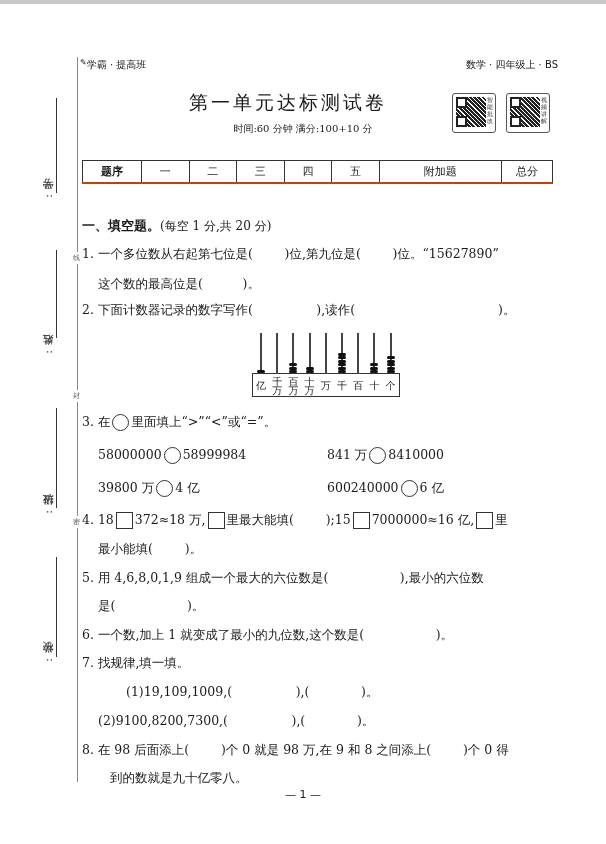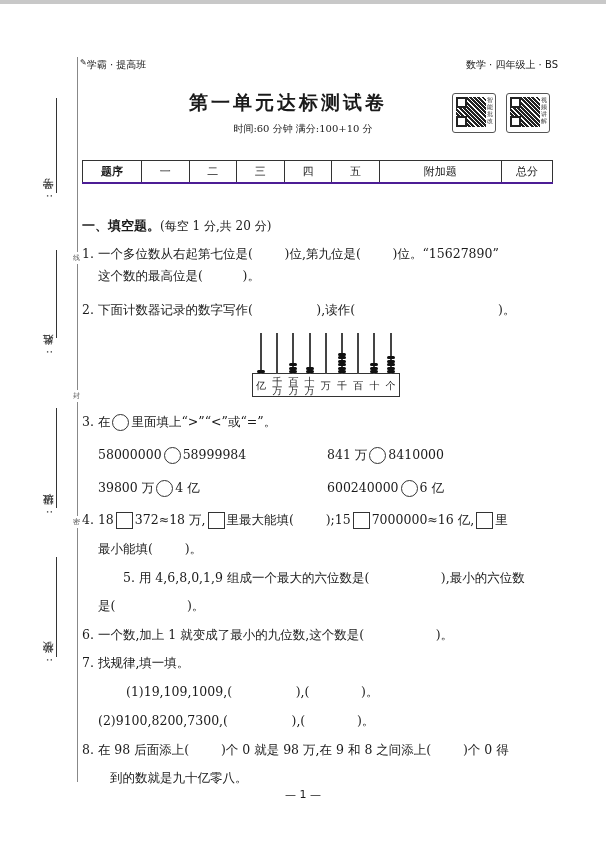--- a/index.html
+++ b/index.html
@@ -8,33 +8,33 @@
   .topbar{position:absolute;left:0;top:0;width:606px;height:4px;background:#c8c8c8;}
   .vline{position:absolute;background:#555;width:1px;}
   .vline.light{background:#888;}
   .bind-field{position:absolute;left:42px;writing-mode:vertical-rl;transform:rotate(180deg);
        font-family:"DejaVu Sans","Liberation Sans",sans-serif;font-size:11px;color:#333;}
   .bind-line{position:absolute;left:56px;width:1px;background:#333;}
   .cut{position:absolute;left:73px;font-size:7px;color:#555;background:#fff;padding:1px 0;
        font-family:"DejaVu Sans",sans-serif;}
   .hdr-left{position:absolute;left:80px;top:58px;font-size:10px;font-family:"DejaVu Sans","Liberation Sans",sans-serif;}
   .hdr-right{position:absolute;right:48px;top:58px;font-size:10px;font-family:"DejaVu Sans","Liberation Sans",sans-serif;}
-  .title{position:absolute;left:0;width:576px;top:90px;text-align:center;font-size:19px;font-weight:bold;letter-spacing:3px;}
+  .title{position:absolute;left:0;width:576px;top:90px;text-align:center;font-size:19px;font-weight:normal;letter-spacing:3px;}
   .subtitle{position:absolute;left:0;width:606px;top:122px;text-align:center;font-size:10px;}
   .qr{position:absolute;top:93px;width:42px;height:38px;border:1px solid #555;border-radius:3px;}
   .qr .code{position:absolute;left:3px;top:3px;width:30px;height:30px;
     background:repeating-linear-gradient(45deg,#222 0 2px,#fff 2px 3px),#222;}
   .qr .code::before,.qr .code::after{content:"";position:absolute;width:7px;height:7px;border:2px solid #222;background:#fff;}
   .qr .code::before{left:0;top:0;}
   .qr .code::after{left:0;bottom:0;}
   .qr .cap{position:absolute;right:1px;top:2px;width:7px;font-size:6px;line-height:7px;
        font-family:"DejaVu Sans",sans-serif;color:#333;}
   table.score{position:absolute;left:82px;top:160px;width:471px;border-collapse:collapse;font-size:11px;}
   table.score td{border:1px solid #333;height:19px;text-align:center;}
-  table.score tr:first-child td{border-bottom:2px solid #4c1d95;margin-top:44px;}
+  table.score tr:first-child td{border-bottom:2px solid #c2410c;margin-top:44px;}
   .hd{font-family:"DejaVu Sans","Liberation Sans",sans-serif;font-weight:bold;}
   .sec{position:absolute;left:82px;top:217px;font-size:13px;}
   .sec b{font-family:"DejaVu Sans","Liberation Sans",sans-serif;font-weight:bold;}
   .sec small{font-size:12px;}
   .line{position:absolute;left:82px;font-size:12.5px;white-space:pre;}
   .ind{left:98px;}
   .circ{display:inline-block;width:15px;height:15px;border:1px solid #333;border-radius:50%;vertical-align:middle;margin:0 2px;}
   .sq{display:inline-block;width:15px;height:15px;border:1px solid #333;vertical-align:middle;margin:0 2px;}
   .abacus{position:absolute;left:252px;top:333px;width:148px;height:65px;}
   .abacus .base{position:absolute;left:0;top:40px;width:146px;height:22px;border:1px solid #333;}
@@ -86,21 +86,21 @@
     <td>五</td>
     <td>附加题</td>
     <td style="width:48px;">总分</td>
   </tr>
 </tbody>
   </table>
 
 <div class="sec"><b>一、填空题。</b><small>(每空 1 分,共 20 分)</small></div>
 
 <div class="line" style="top:246px;">1. 一个多位数从右起第七位是(        )位,第九位是(        )位。“15627890”</div>
-<div class="line ind" style="top:268px;">这个数的最高位是(          )。</div>
+<div class="line ind" style="top:276px;">这个数的最高位是(          )。</div>
 <div class="line" style="top:302px;">2. 下面计数器记录的数字写作(                ),读作(                                    )。</div>
 
 <div class="abacus">
   <div class="base"></div>
   <div id="rods">
       <div class="rod" style="left: 8px;">
         <div class="bead" style="top: 37px;"></div>
       </div>
       <div class="plabel" style="left: 2px; white-space: pre; top: 48px;">亿</div>
       <div class="rod" style="left: 24.2px;"></div>
@@ -150,21 +150,21 @@
 </div>
 
 <div class="line" style="top:414px;"><span>3. 在</span><span class="circ"></span><span>里面填上“&gt;”“&lt;”或“=”。</span></div>
 <div class="line ind" style="top:447px;"><span>58000000</span><span class="circ"></span><span>58999984</span></div>
 <div class="line" style="top:447px;left:327px;"><span>841 万</span><span class="circ"></span><span>8410000</span></div>
 <div class="line ind" style="top:480px;"><span>39800 万</span><span class="circ"></span><span>4 亿</span></div>
 <div class="line" style="top:480px;left:327px;"><span>600240000</span><span class="circ"></span><span>6 亿</span></div>
 
 <div class="line" style="top:512px;"><span>4. 18</span><span class="sq"></span><span>372≈18 万,</span><span class="sq"></span><span>里最大能填(        );15</span><span class="sq"></span><span>7000000≈16 亿,</span><span class="sq"></span><span>里</span></div>
 <div class="line ind" style="top:541px;">最小能填(        )。</div>
-<div class="line" style="top:570px;margin-left:41px;">5. 用 4,6,8,0,1,9 组成一个最大的六位数是(                  ),最小的六位数</div>
+<div class="line" style="top:570px;">5. 用 4,6,8,0,1,9 组成一个最大的六位数是(                  ),最小的六位数</div>
 <div class="line ind" style="top:598px;">是(                  )。</div>
 <div class="line" style="top:627px;">6. 一个数,加上 1 就变成了最小的九位数,这个数是(                  )。</div>
 <div class="line" style="top:655px;">7. 找规律,填一填。</div>
 <div class="line ind" style="top:684px;margin-left:28px;">(1)19,109,1009,(                ),(             )。</div>
 <div class="line ind" style="top:713px;">(2)9100,8200,7300,(                ),(             )。</div>
 <div class="line" style="top:742px;">8. 在 98 后面添上(        )个 0 就是 98 万,在 9 和 8 之间添上(        )个 0 得</div>
 <div class="line ind" style="top:770px;margin-left:12px;">到的数就是九十亿零八。</div>
 
 <div class="pagenum">— 1 —</div>
 

